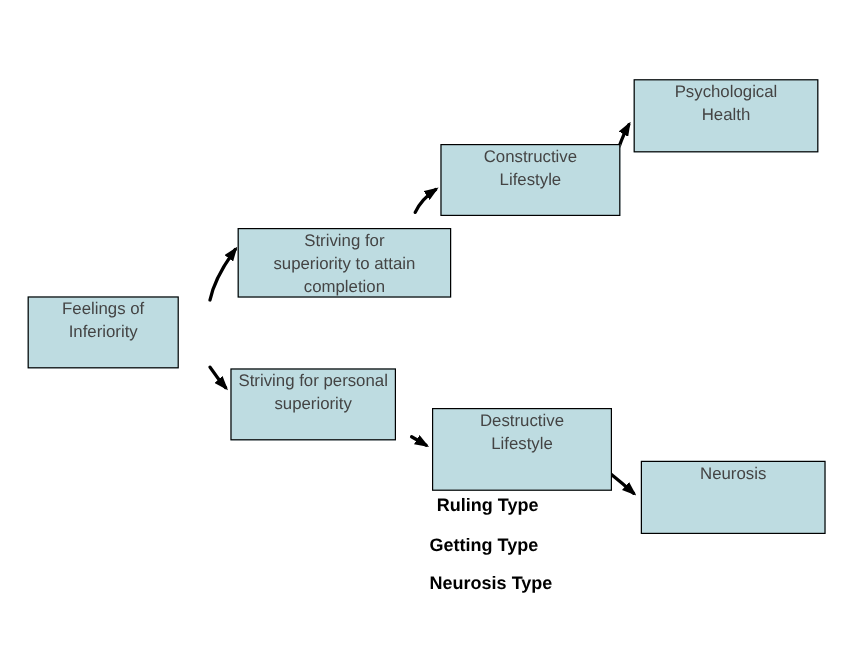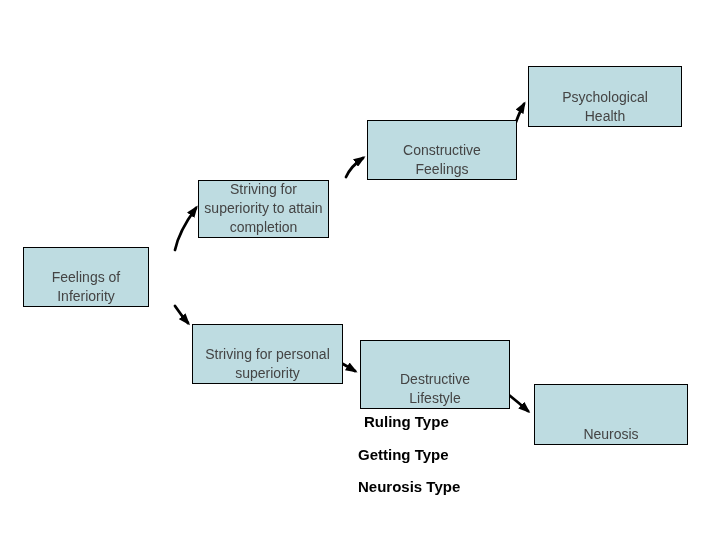--- a/index.html
+++ b/index.html
@@ -4,33 +4,33 @@
 <style>
   html,body{margin:0;padding:0;background:#ffffff;}
   .canvas{
     position:relative;width:720px;height:540px;background:#ffffff;
     font-family:"Liberation Sans",sans-serif;overflow:hidden;
   }
   svg.arrows{position:absolute;left:0;top:0;width:720px;height:540px;}
   .box{
     position:absolute;box-sizing:border-box;
     background:#bedce1;border:1px solid #000000;color:#444444;
-    display:flex;align-items:flex-end;justify-content:center;
+    display:flex;align-items:flex-start;justify-content:center;
     text-align:center;font-size:14px;line-height:19px;
   }
   .box .box-text{white-space:pre-line;}
   .blabel{
     position:absolute;font-weight:bold;color:#000000;
     font-size:15px;line-height:18px;white-space:nowrap;
   }
   #box-feelings            {left:23px;  top:247px; width:126px; height:60px;}
-  #box-striving-completion {left:198px; top:180px; width:131px; height:58px;}
+  #box-striving-completion {left:198px; top:190px; width:178px; height:58px;}
   #box-constructive        {left:367px; top:120px; width:150px; height:60px;}
   #box-psych               {left:528px; top:66px;  width:154px; height:61px;}
-  #box-personal            {left:192px; top:324px; width:151px; height:60px;}
+  #box-personal            {left:192px; top:307px; width:138px; height:60px;}
   #box-destructive         {left:360px; top:340px; width:150px; height:69px;}
   #box-neurosis            {left:534px; top:384px; width:154px; height:61px;}
   #lbl-socially {left:376px; top:190px; font-size:16px;}
   #lbl-ruling   {left:364px; top:413px;}
   #lbl-getting  {left:358px; top:446px;}
   #lbl-avoiding {left:358px; top:478px;}
   .arrow-path{fill:none;stroke:#000000;stroke-width:2.75;stroke-linecap:round;}
 </style>
 </head>
 <body>
@@ -57,21 +57,21 @@
   </div>
 
   <div class="box" id="box-striving-completion">
     <span class="box-text">Striving for
 superiority to attain
 completion</span>
   </div>
 
   <div class="box" id="box-constructive">
     <span class="box-text">Constructive
-Feelings</span>
+Lifestyle</span>
   </div>
 
   <div class="box" id="box-psych">
     <span class="box-text">Psychological
 Health</span>
   </div>
 
   <div class="box" id="box-personal">
     <span class="box-text">Striving for personal
 superiority</span>

